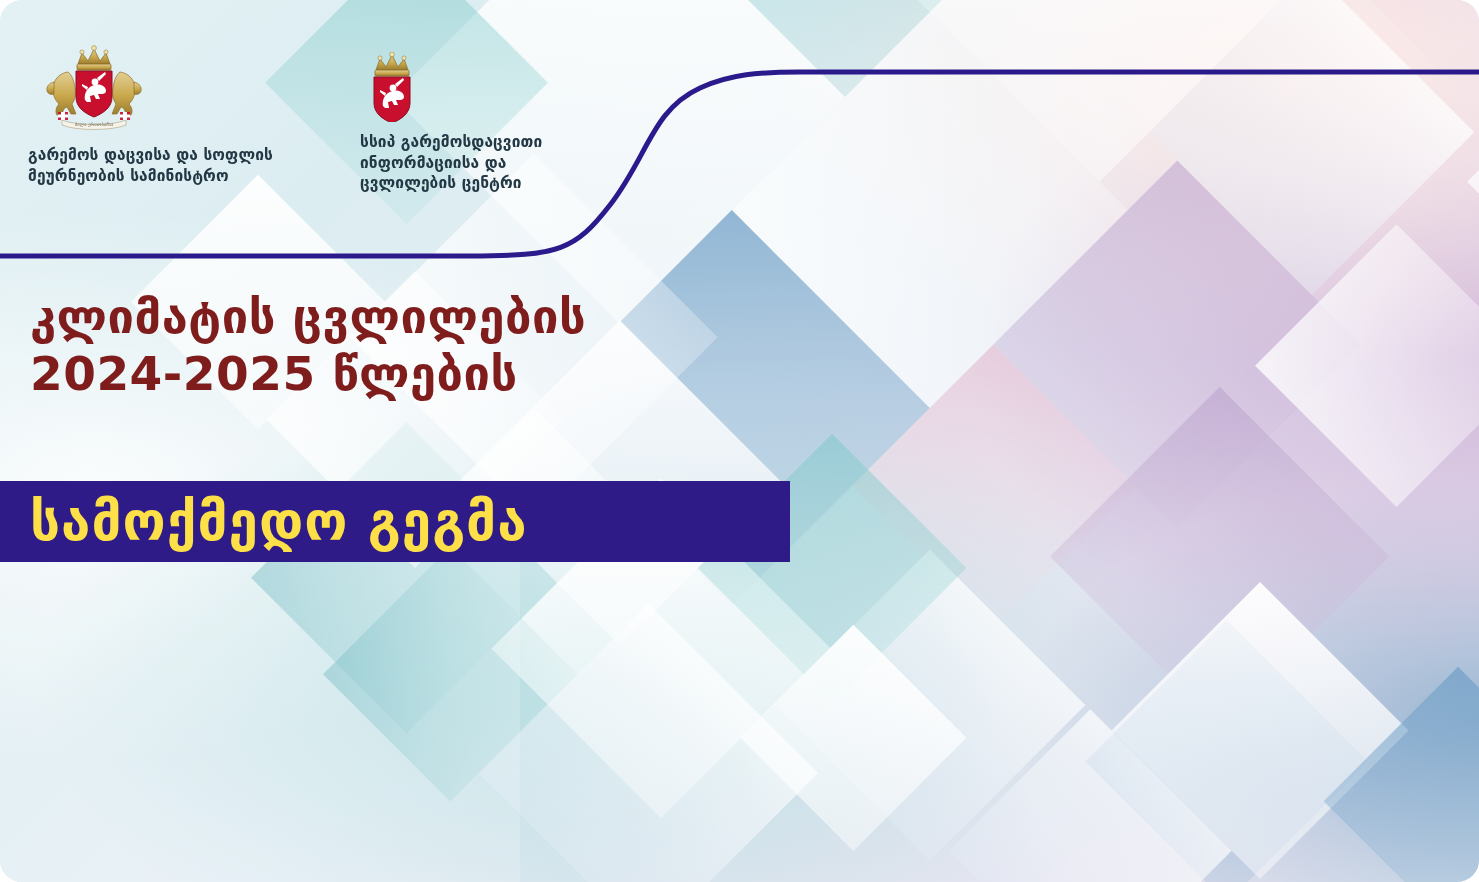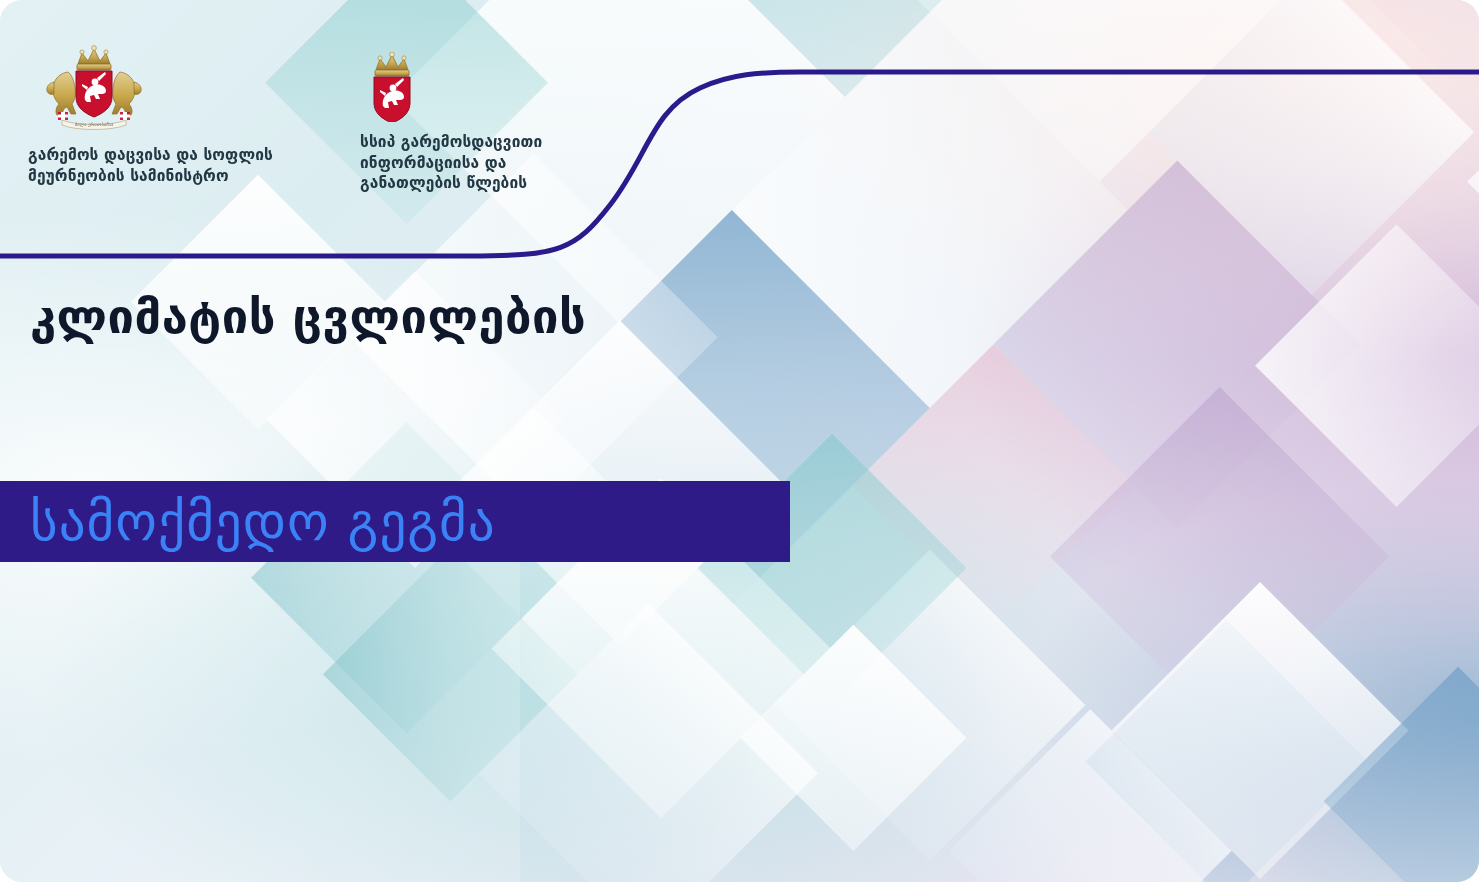--- a/index.html
+++ b/index.html
@@ -72,42 +72,42 @@
   
   .title-block {
     position: absolute;
     left: 30px;
     top: 288px;
   }
   .title-line {
     font-size: 47px;
     font-weight: 700;
     line-height: 1.22;
-    color: #0f172a;
+    color: #7f1d1d;
     letter-spacing: 0.5px;
     white-space: nowrap;
   }
 
   
   .badge-bar {
     position: absolute;
     left: 0;
     top: 481px;
     width: 790px;
     height: 81px;
     background: #2e1b87;
     display: flex;
     align-items: center;
   }
   .badge-text {
     margin-left: 30px;
     font-size: 53px;
-    font-weight: 400;
+    font-weight: 700;
     line-height: 1;
-    color: #3b82f6;
+    color: #fde047;
     letter-spacing: 1px;
     white-space: nowrap;
   }
 </style>
 </head>
 <body>
 
 <div id="cover">
 
   <div class="bg-base"></div>
@@ -279,24 +279,25 @@
           <path d="M19,54 C18,49 20,44 24,41 C27,39 31,38 35,39 C38,40 40,42 40,45
                    C40,47 38,48 36,48 L32,48 L34,53 L30,53 L28,49 L24,50 L25,56 L21,56 Z"></path>
           <circle cx="29" cy="36" r="3.4"></circle>
           <path d="M31,32 L39,26 L40,28 L33,35 Z"></path>
           <path d="M22,41 L16,38 L16,40 L21,44 Z"></path>
         </g>
       </svg>
     </span>
     <div class="org-name">სსიპ გარემოსდაცვითი
 ინფორმაციისა და
-განათლების წლების</div>
+ცვლილების ცენტრი</div>
   </div>
 
   <div class="title-block">
     <div class="title-line">კლიმატის ცვლილების</div>
+    <div class="title-line">2024-2025 წლების</div>
   </div>
 
   <div class="badge-bar">
     <div class="badge-text">სამოქმედო გეგმა</div>
   </div>
 
 </div>
 
 </body></html>

